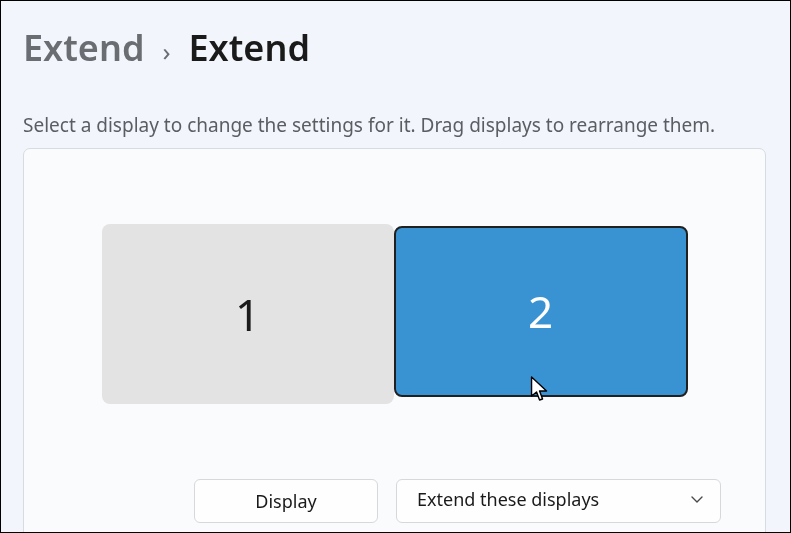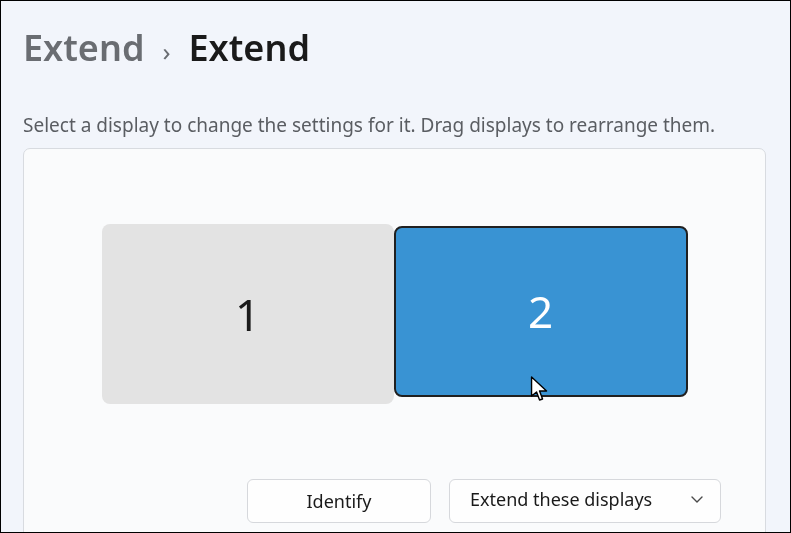--- a/index.html
+++ b/index.html
@@ -104,21 +104,21 @@
       font-size: 18px;
       font-family: inherit;
       color: #1a1a1a;
       cursor: pointer;
       display: flex;
       align-items: center;
       justify-content: center;
     }
     .btn-identify { width: 184px; }
     .btn-extend {
-      width: 272px;
+      width: 325px;
       justify-content: space-between;
       padding: 0 16px 4px 20px;
     }
     .chevron { display:inline-flex; }
   </style>
 </head>
 <body>
 
 <div class="content">
   <div class="breadcrumb">
@@ -139,21 +139,21 @@
         <span class="cursor-pointer">
           <svg viewBox="0 0 20 26" width="20" height="26">
             <path d="M2 1 L2 20 L7 16 L10 24 L13 23 L10 15 L17 15 Z" fill="#ffffff" stroke="#000000" stroke-width="1.4" stroke-linejoin="round"></path>
           </svg>
         </span>
       </div>
     </div>
 
     <div class="controls-row">
       <button class="btn btn-identify">
-        <span>Identify</span>
+        <span>Display</span>
       </button>
       <button class="btn btn-extend">
         <span>Extend these displays</span>
         <span class="chevron">
           <svg width="14" height="14" viewBox="0 0 14 14">
               <path d="M2 5 L7 10 L12 5" fill="none" stroke="#4a4a4a" stroke-width="1.4" stroke-linecap="round" stroke-linejoin="round"></path>
             </svg>
         </span>
       </button>
     </div>

